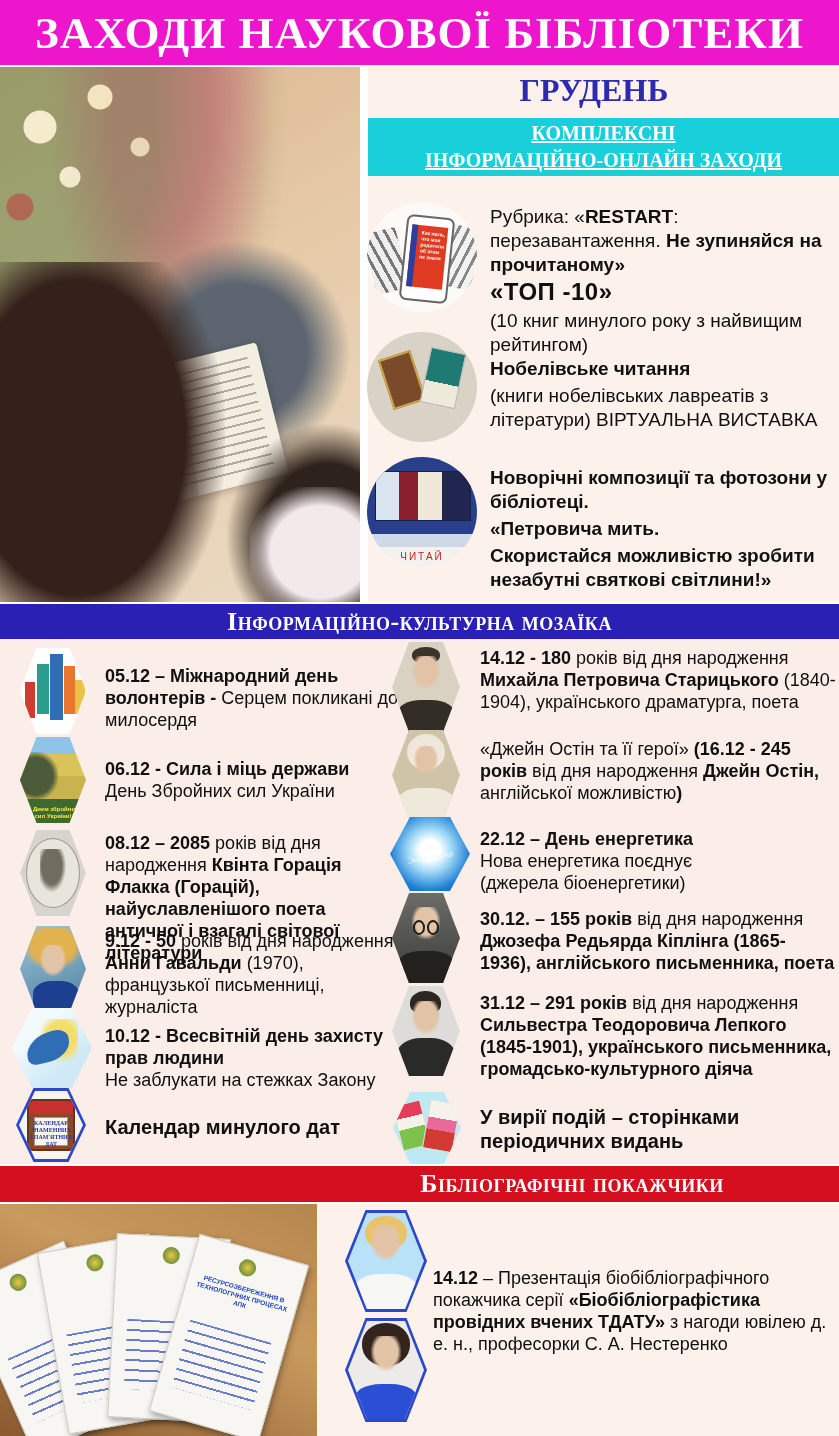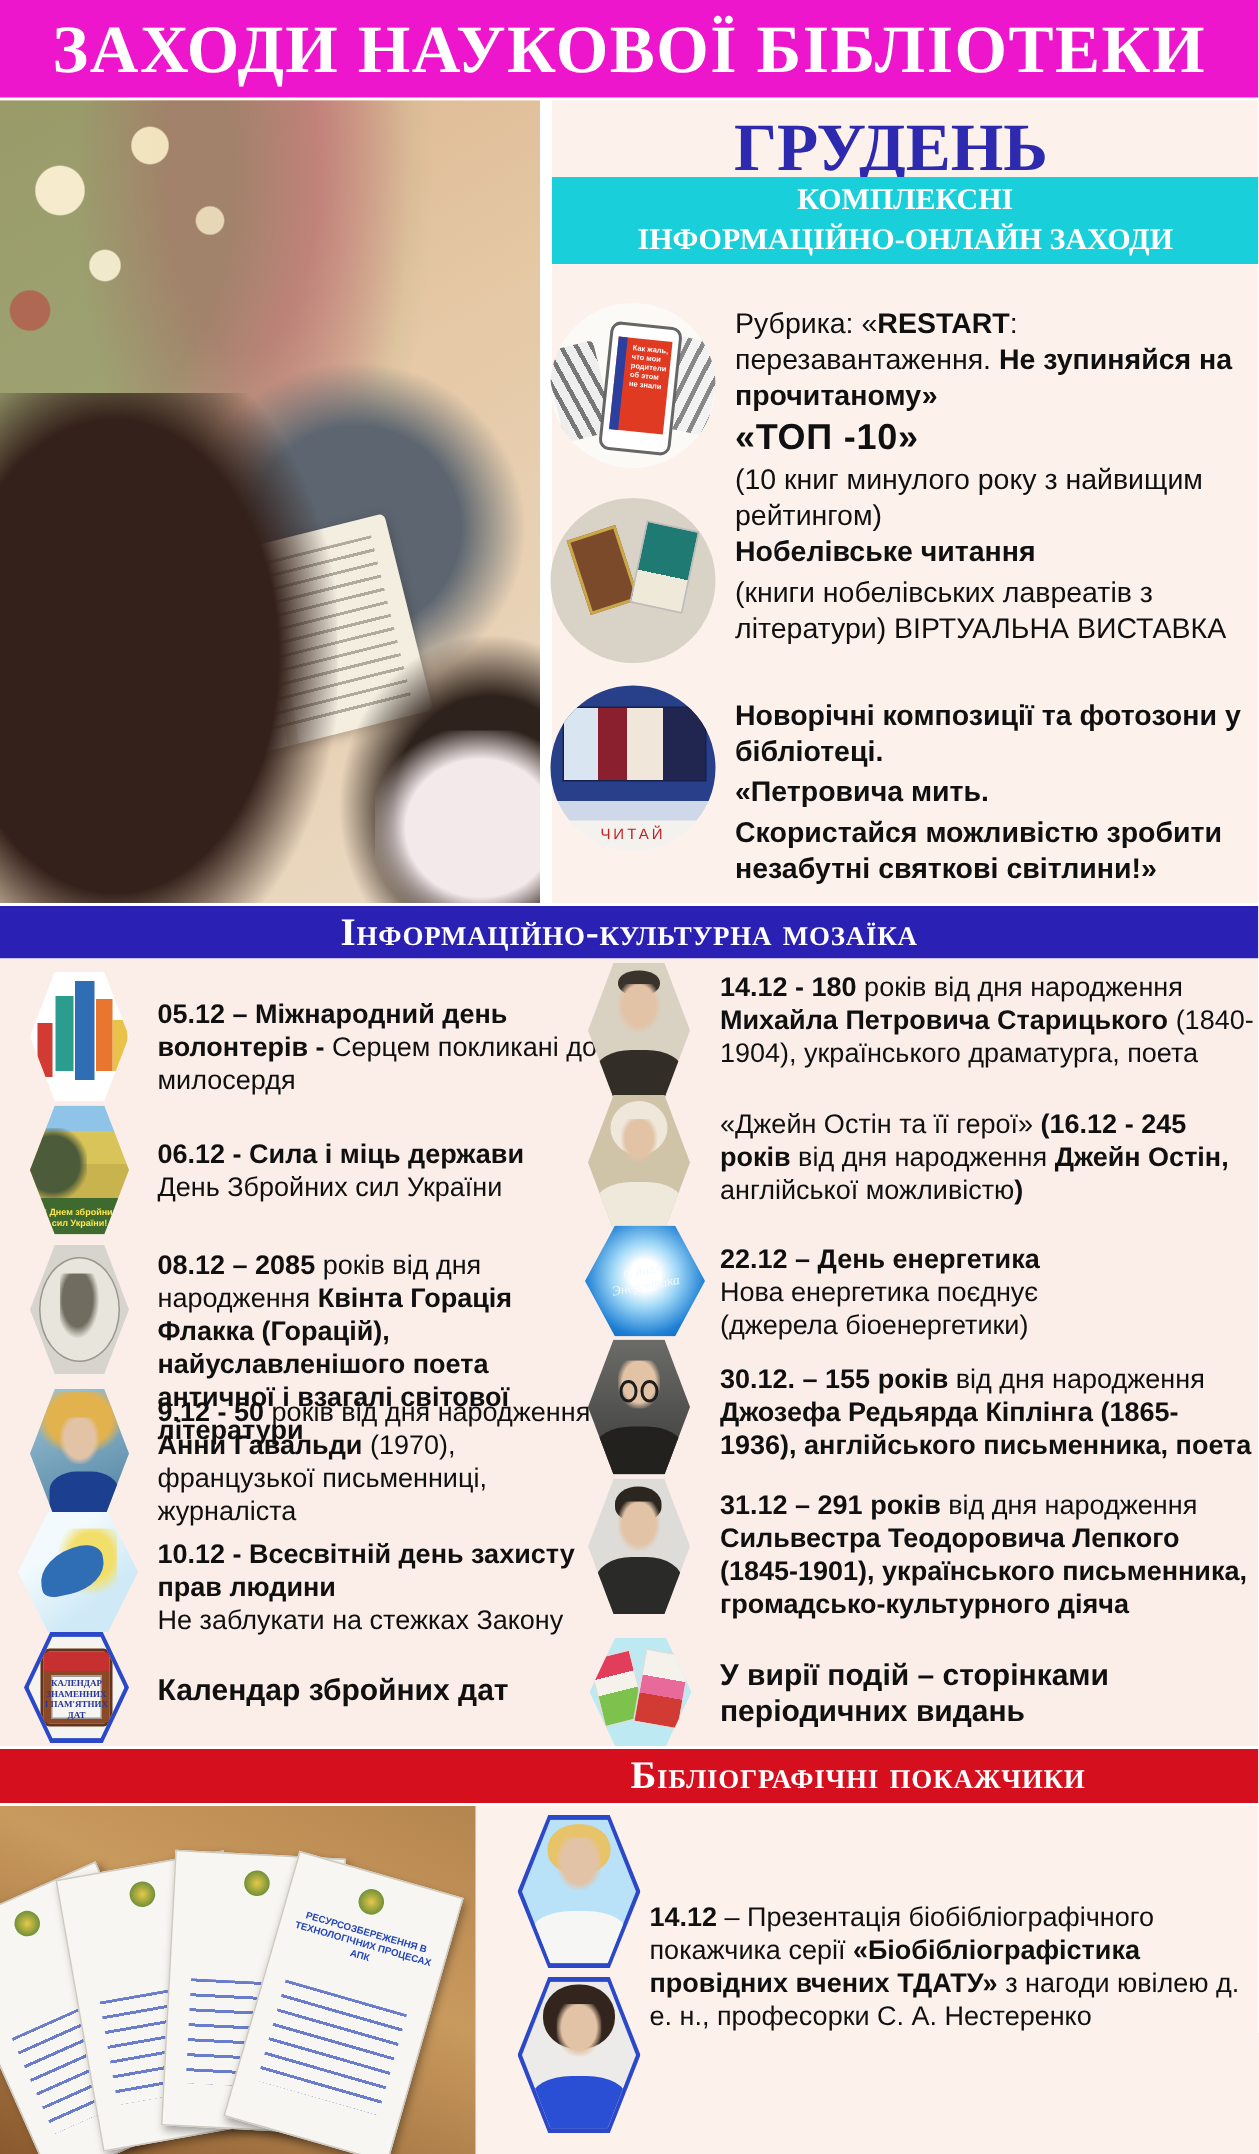--- a/index.html
+++ b/index.html
@@ -14,25 +14,25 @@
   #biblio-banner{top:1166px;height:36px;line-height:36px;font-size:26px;background:#d50f1e;
                  font-variant:small-caps;letter-spacing:.5px;}
   #biblio-banner span{display:block;padding-left:305px;}
   
   .cream{position:absolute;left:0;top:67px;width:839px;height:535px;background:#fdf1ec;}
   .vgap{position:absolute;left:360px;top:67px;width:8px;height:535px;background:#ffffff;}
   .pink{position:absolute;left:0;top:639px;width:839px;height:525px;background:#fbeee9;}
   .biblio-bg{position:absolute;left:0;top:1204px;width:839px;height:232px;background:#fdf1ec;}
   
   #month{position:absolute;left:368px;top:72px;width:452px;text-align:center;color:#2d2ab0;
-         font-family:"Liberation Serif",serif;font-weight:bold;font-size:45px;}
+         font-family:"Liberation Serif",serif;font-weight:bold;font-size:32px;}
   #cyan-band{position:absolute;left:368px;top:118px;width:471px;height:58px;background:#18cfda;
              text-align:center;color:#fff;font-family:"Liberation Serif",serif;font-weight:bold;
              font-size:20px;line-height:27px;padding-top:2px;box-sizing:border-box;}
-  #cyan-band div{margin:0;}
+  #cyan-band div{margin:0;text-decoration:underline;}
   
   .txt{position:absolute;color:#101010;font-size:18px;line-height:22px;}
   .txt p{margin:0;}
   .txt.ev{font-size:19px;line-height:24px;}
   .txt.ev p + p{margin-top:3px;}
   .big{font-size:24px;letter-spacing:.5px;}
   .cap-line{font-size:20px;line-height:24px;}
   b{font-weight:bold;}
   
   .circle{position:absolute;width:110px;height:110px;border-radius:50%;overflow:hidden;}
@@ -278,21 +278,21 @@
       <p><b>10.12 - Всесвітній день захисту прав людини</b></p>
       <p><span>Не заблукати на стежках Закону</span></p>
     </div>
 
   <div class="hexb" style="left:16px;top:1088px;width:70px;height:74px;">
     <div class="hex-in img-calendar">
       <span class="cal-cap">КАЛЕНДАР ЗНАМЕННИХ І ПАМ'ЯТНИХ ДАТ</span>
     </div>
   </div>
   <div class="txt cap-line" style="left:105px;top:1115px;width:302px;">
-      <p><b>Календар збройних дат</b></p>
+      <p><b>Календар минулого дат</b></p>
     </div>
 
   <div class="hex img-starytsky" style="left:392px;top:642px;width:68px;height:90px;">
     <i class="face"></i>
       <i class="suit"></i>
   </div>
   <div class="txt" style="left:480px;top:647px;width:356px;">
       <p><b>14.12 - 180 </b><span>років від дня народження </span><b>Михайла Петровича Старицького</b><span> (1840-1904), українського драматурга, поета</span></p>
     </div>
 

